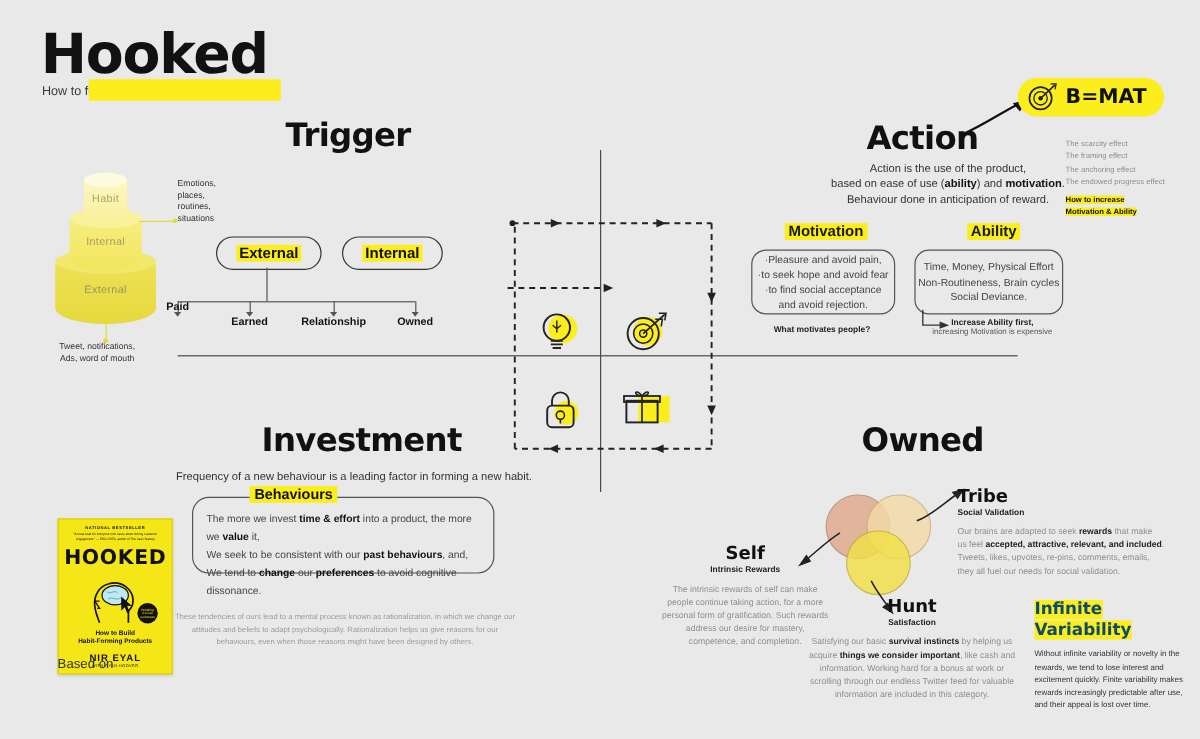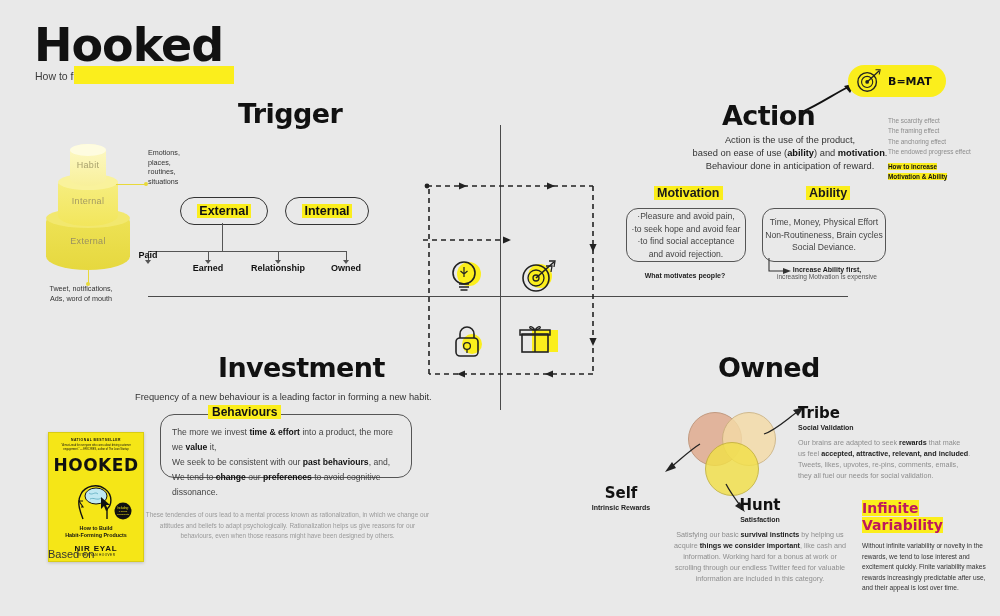--- a/index.html
+++ b/index.html
@@ -66,38 +66,38 @@
   .cap{font-size:7px;font-weight:bold;color:#222;text-align:center;}
   .sublabel{font-size:7px;font-weight:bold;color:#222;}
   
   #effects{font-size:6.4px;line-height:10.4px;color:#8c8c8c;}
   #effects .strong{color:#111;font-weight:bold;background:#fbee1c;}
   
   #bmat{
     background:#fbee1c;border-radius:16px;height:32px;
     display:flex;align-items:center;gap:6px;padding:0 14px 0 8px;
   }
-  #bmat-label{font-size:11px;font-weight:bold;color:#111;font-family:"DejaVu Sans",sans-serif;}
+  #bmat-label{font-size:17px;font-weight:bold;color:#111;font-family:"DejaVu Sans",sans-serif;}
   
   #beh-box{
     border:1.2px solid #555;border-radius:14px;
   }
   #beh-title{
     position:absolute;left:48px;top:-9px;background:#fbee1c;
     font-size:12px;font-weight:bold;color:#111;padding:0 4px;
   }
   .beh-line{font-size:8.6px;line-height:15px;color:#444;}
   .beh-line b{color:#111;font-weight:bold;}
   #ration{font-size:6.4px;line-height:10.5px;color:#9a9a9a;text-align:center;}
   
   .rw-h{font-size:15px;font-weight:bold;font-family:"DejaVu Sans",sans-serif;color:#111;}
   .rw-sub{font-size:7px;font-weight:bold;color:#222;}
   .rw-p{font-size:7.2px;line-height:11px;color:#8e8e8e;}
   .rw-p b{color:#222;font-weight:bold;}
-  #inf-title{font-size:14px;font-weight:bold;line-height:17px;font-family:"DejaVu Sans",sans-serif;color:#be185d;}
+  #inf-title{font-size:14px;font-weight:bold;line-height:17px;font-family:"DejaVu Sans",sans-serif;color:#0c4a6e;}
   #inf-title span{background:#fbee1c;}
   #inf-p{font-size:6.6px;line-height:10.5px;color:#333;}
   
   #book{
     background:#f5e617;border:1px solid #d9cc13;
     box-shadow:0 1px 3px rgba(0,0,0,.18);
   }
   .bk{position:absolute;width:100%;text-align:center;color:#111;}
   #based-on{font-size:11px;color:#333;}
   
@@ -294,21 +294,21 @@
   <svg class="abs" style="left:766px;top:258px;" width="30" height="18" viewBox="0 0 30 18">
     <path d="M3 0 V13 H20" stroke="#333" stroke-width="1.1" fill="none"></path>
     <polygon points="25,13 17,10 17,16" fill="#333"></polygon>
   </svg>
   <div class="abs" style="left:752px;top:266px;width:150px;text-align:center;">
     <div class="sublabel">Increase Ability first,</div>
     <div style="font-size:6.6px;color:#555;">increasing Motivation is expensive</div>
   </div>
 
   <div class="abs sec-title" style="left:218px;top:352px;">Investment</div>
-  <div class="abs" style="left:135px;top:392px;width:320px;font-size:9.3px;color:#333;">Frequency of a new behaviour is a leading factor in forming a new habit.</div>
+  <div class="abs" style="left:135px;top:392px;width:320px;font-size:9.3px;color:#333;text-align:center;">Frequency of a new behaviour is a leading factor in forming a new habit.</div>
 
   <div class="abs" style="left:160px;top:414px;width:250px;height:62px;">
     <div id="beh-box" style="position:absolute;left:0;top:0;width:100%;height:100%;"></div>
     <div id="beh-title">Behaviours</div>
     <div style="position:absolute;left:12px;top:11px;width:228px;">
       <div class="beh-line">
         <span>The more we invest </span><b>time &amp; effort</b><span> into a product, the more we </span><b>value</b><span> it,</span>
       </div>
       <div class="beh-line">
         <span>We seek to be consistent with our </span><b>past behaviours</b><span>, and,</span>
@@ -346,23 +346,24 @@
     <div class="rw-h">Tribe</div>
     <div class="rw-sub" style="margin-top:2px;">Social Validation</div>
     <div class="rw-p" style="margin-top:6px;">
       <div><span>Our brains are adapted to seek </span><b>rewards</b><span> that make</span></div>
       <div><span>us feel </span><b>accepted, attractive, relevant, and included</b><span>.</span></div>
       <div>Tweets, likes, upvotes, re-pins, comments, emails,</div>
       <div>they all fuel our needs for social validation.</div>
     </div>
   </div>
 
-  <div class="abs" style="left:550px;top:452px;width:142px;text-align:center;margin-top:32px;">
+  <div class="abs" style="left:550px;top:452px;width:142px;text-align:center;">
     <div class="rw-h">Self</div>
     <div class="rw-sub" style="margin-top:2px;">Intrinsic Rewards</div>
+    <div class="rw-p" style="margin-top:6px;">The intrinsic rewards of self can make people continue taking action, for a more personal form of gratification. Such rewards address our desire for mastery, competence, and completion.</div>
   </div>
 
   <div class="abs" style="left:660px;top:496px;width:200px;text-align:center;">
     <div class="rw-h">Hunt</div>
     <div class="rw-sub" style="margin-top:2px;">Satisfaction</div>
     <div class="rw-p" style="margin-top:6px;">
       <div><span>Satisfying our basic </span><b>survival instincts</b><span> by helping us</span></div>
       <div><span>acquire </span><b>things we consider important</b><span>, like cash and</span></div>
       <div>information. Working hard for a bonus at work or</div>
       <div>scrolling through our endless Twitter feed for valuable</div>

